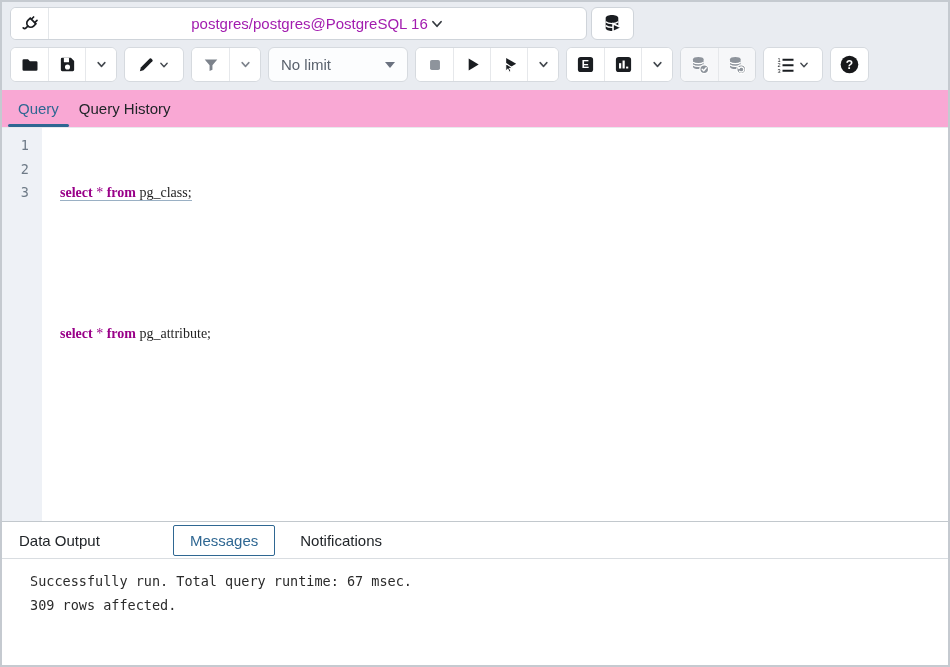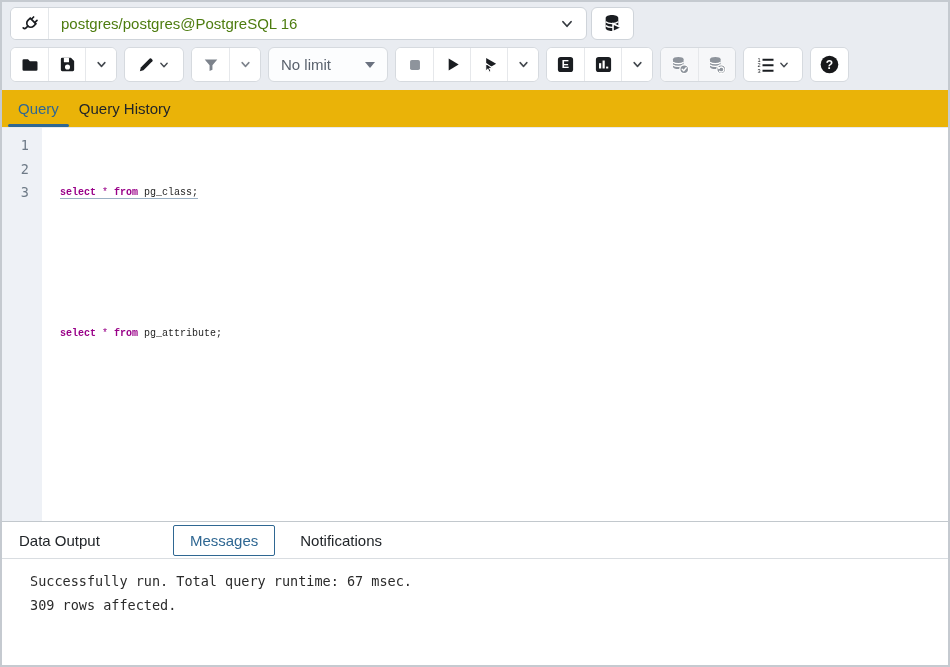--- a/index.html
+++ b/index.html
@@ -9,46 +9,46 @@
     display:flex; flex-direction:column; overflow:hidden;
   }
   
   .connbar { background:#e9ecf1; padding:5px 8px 4px; display:flex; align-items:center; flex:0 0 auto; }
   .conn-group {
     display:flex; align-items:stretch; border:1px solid #cfd4da; border-radius:6px;
     background:#fff; height:33px; width:577px; overflow:hidden;
   }
   .plug-btn { width:38px; display:flex; align-items:center; justify-content:center;
     border-right:1px solid #e4e7ea; background:#fff; cursor:pointer; }
-  .conn-select { flex:1; display:flex; align-items:center; justify-content:space-between;
-    padding:0 10px 0 12px; font-size:15px; color:#4d7c0f; cursor:pointer; }
+  .conn-select { flex:1; display:flex; align-items:center; justify-content:center;
+    padding:0 10px 0 12px; font-size:15px; color:#a21caf; cursor:pointer; }
   .db-btn { width:43px; height:33px; margin-left:4px; border:1px solid #cfd4da; border-radius:6px;
     background:#fff; display:flex; align-items:center; justify-content:center; cursor:pointer; }
   
   .toolbar { background:#e9ecf1; padding:3px 8px 8px; display:flex; align-items:center; gap:7px; flex:0 0 auto; }
   .tgroup { display:flex; border:1px solid #d6dadf; border-radius:6px; background:#fff; overflow:hidden; height:35px; }
   .tbtn { width:37px; border:none; background:#fff; display:flex; align-items:center; justify-content:center; cursor:pointer; padding:0; }
   .tbtn + .tbtn { border-left:1px solid #e6e8eb; }
   .tbtn.narrow { width:31px; }
   .tbtn.wide { width:58px; gap:1px; }
   .tbtn.dim { background:#f6f7f9; }
-  .limit-select { height:35px; width:120px; border:1px solid #d6dadf; border-radius:6px; background:#fcfdfe;
+  .limit-select { height:35px; width:140px; border:1px solid #d6dadf; border-radius:6px; background:#fcfdfe;
     display:flex; align-items:center; justify-content:space-between; padding:0 12px; font-size:15px; color:#5a626d; cursor:pointer; }
   .caret-down { width:0; height:0; border-left:5px solid transparent; border-right:5px solid transparent; border-top:6px solid #6b7280; }
   
-  .tabstrip { background:#eab308; display:flex; align-items:stretch; height:38px; padding:0 6px; border-bottom:1px solid #e8eaed; flex:0 0 auto; }
+  .tabstrip { background:#f9a8d4; display:flex; align-items:stretch; height:38px; padding:0 6px; border-bottom:1px solid #e8eaed; flex:0 0 auto; }
   .tab { display:flex; align-items:center; padding:0 10px; font-size:15px; color:#212529; position:relative; cursor:pointer; }
   .tab.active { color:#2f6792; }
   .tab.active::after { content:""; position:absolute; left:0; right:0; bottom:0; height:3px; background:#2f6792; border-radius:2px; }
   
   .editor { flex:1 1 auto; display:flex; background:#fff; overflow:hidden; }
   .gutter { width:40px; background:#eef1f6; color:#6e7a87; font-family:"DejaVu Sans Mono", monospace;
     font-size:13.5px; line-height:23.5px; padding-top:6px; text-align:right; }
   .gutter .ln { padding-right:13px; }
-  .code { flex:1; padding:6px 18px 0 18px; font-family:Liberation Mono, monospace; font-size:10px;
+  .code { flex:1; padding:6px 18px 0 18px; font-family:Liberation Serif, serif; font-size:14px;
     line-height:23.5px; color:#1f1f1f; white-space:pre; cursor:text; }
   .code-line { min-height:23.5px; }
   .kw { color:#990088; font-weight:bold; }
   .op { color:#990088; }
   .uline { border-bottom:1px solid #9ab0c4; }
   
   .hdivider { height:1px; background:#c2c8cd; flex:0 0 auto; }
   .btabs { display:flex; align-items:center; height:37px; background:#fff; padding:0 4px;
     border-bottom:1px solid #d9dde1; gap:12px; flex:0 0 auto; }
   .btab { padding:5px 12px; font-size:15px; color:#212529; cursor:pointer; border:1px solid transparent; }

